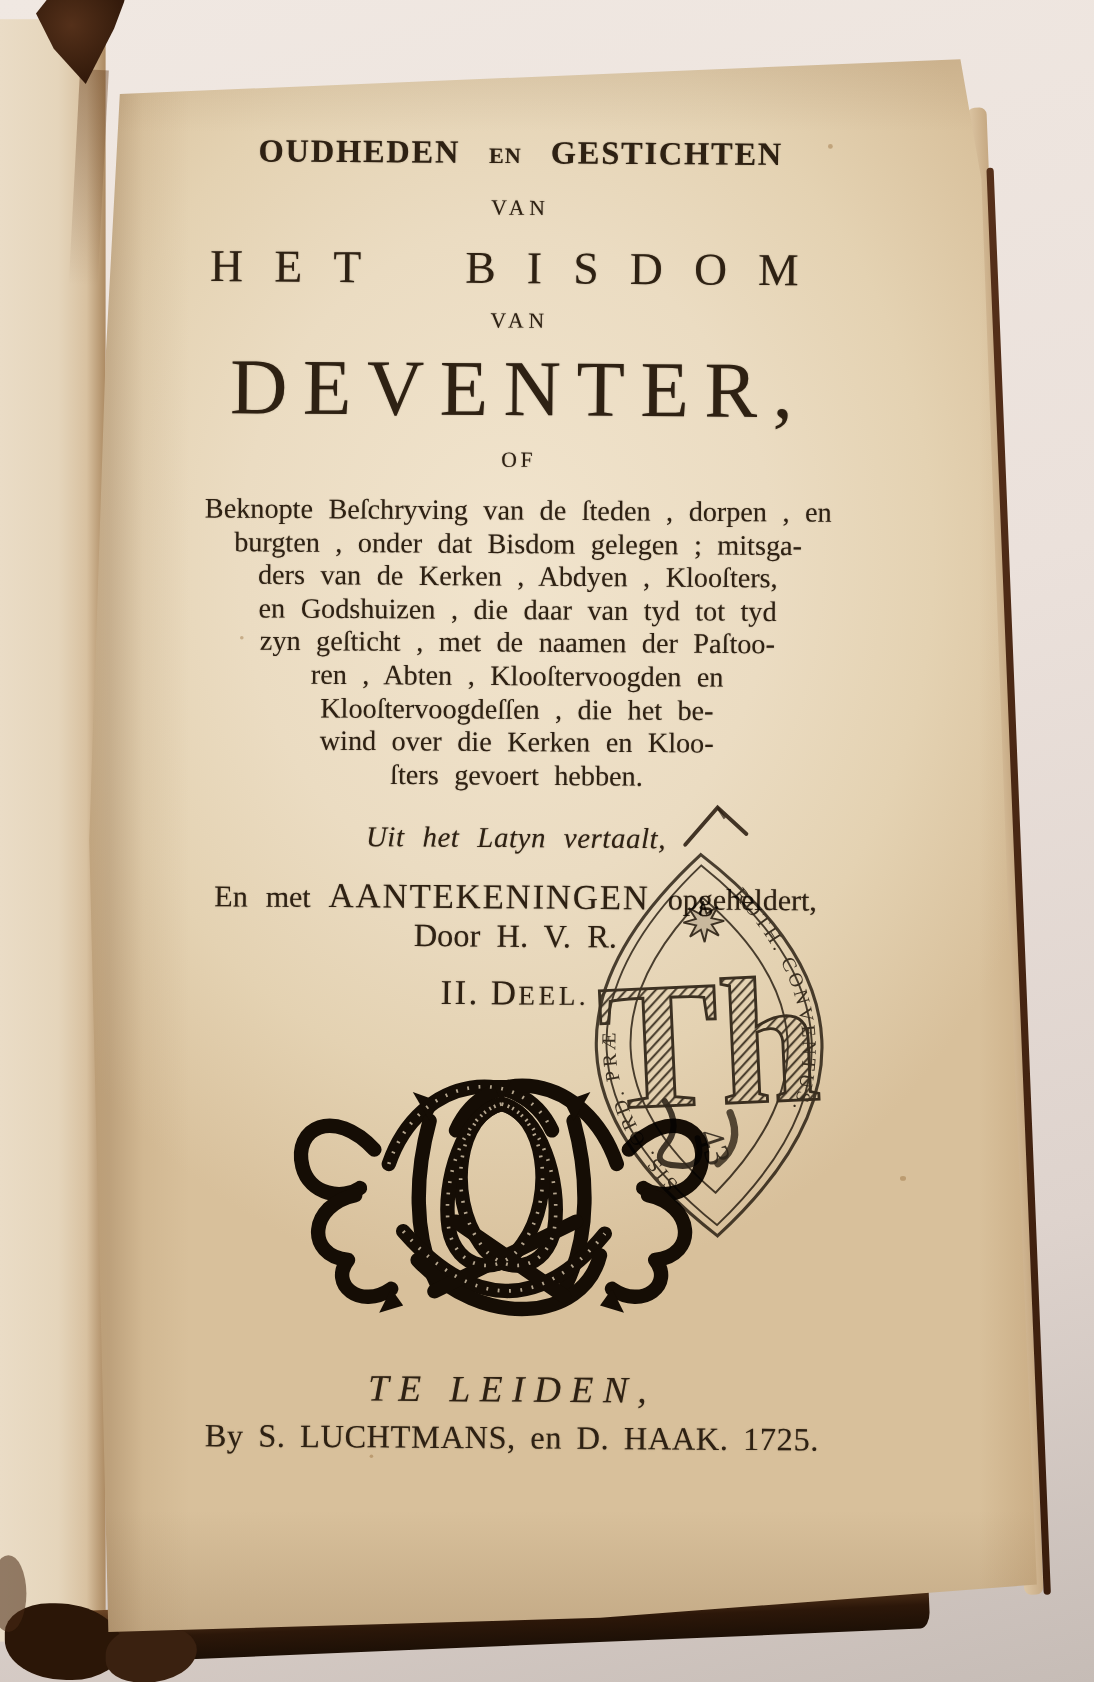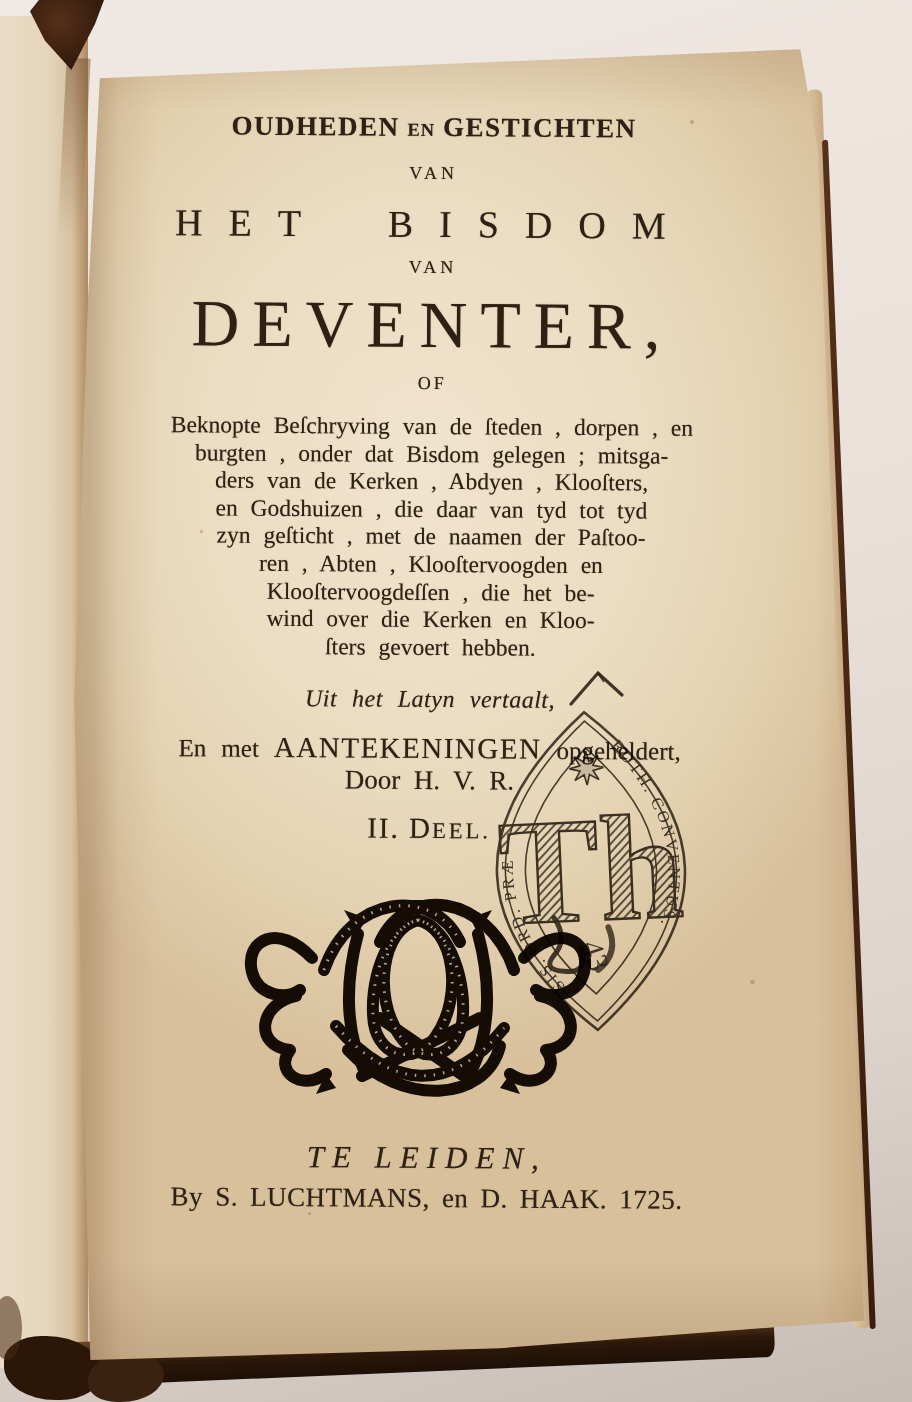--- a/index.html
+++ b/index.html
@@ -42,21 +42,21 @@
     background:linear-gradient(to right,rgba(148,108,64,.42) 0%,rgba(126,88,50,.30) 22%,rgba(148,108,64,.10) 55%,rgba(148,108,64,0) 100%);}
   .page::after{content:"";position:absolute;right:0;top:0;bottom:0;width:52px;pointer-events:none;
     background:linear-gradient(to left,rgba(160,116,66,.26),rgba(160,116,66,0));}
   .fox{position:absolute;border-radius:50%;background:rgba(142,96,44,.38);filter:blur(.6px);}
   
   .textcol{position:absolute;left:36px;top:0;width:644px;height:100%;
     transform:rotate(.4deg);color:#2e2113;z-index:2;}
   .line{position:absolute;left:0;right:0;text-align:center;white-space:nowrap;
     text-shadow:0 0 1px rgba(46,33,19,.5);}
   .l-series{top:68px;font-size:27px;letter-spacing:1.5px;font-weight:700;}
-  .l-series .conj{font-size:.68em;letter-spacing:1px;margin:0 8px;}
+  .l-series .conj{font-size:.68em;letter-spacing:1px;margin:0 24px;}
   .l-van1{top:119px;font-size:18px;letter-spacing:4px;}
   .l-bisdom{top:158px;font-size:38px;letter-spacing:26px;word-spacing:26px;}
   .l-van2{top:213px;font-size:18px;letter-spacing:4px;}
   .l-main{top:243px;font-size:66px;letter-spacing:13px;}
   .l-of{top:329px;font-size:18px;letter-spacing:3px;}
   .l-para{position:absolute;left:0;right:0;top:369px;font-size:23.5px;line-height:27.6px;
     text-align:center;word-spacing:.3em;text-shadow:0 0 1px rgba(46,33,19,.45);}
   .l-latyn{top:642px;font-size:24px;font-style:italic;word-spacing:.35em;letter-spacing:.5px;}
   .l-annot{top:688px;font-size:25px;word-spacing:.35em;}
   .l-annot .emph{font-size:29px;letter-spacing:1.5px;}

